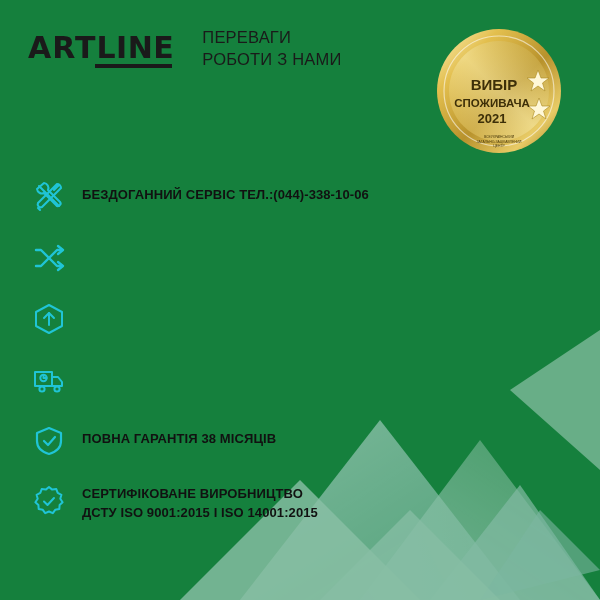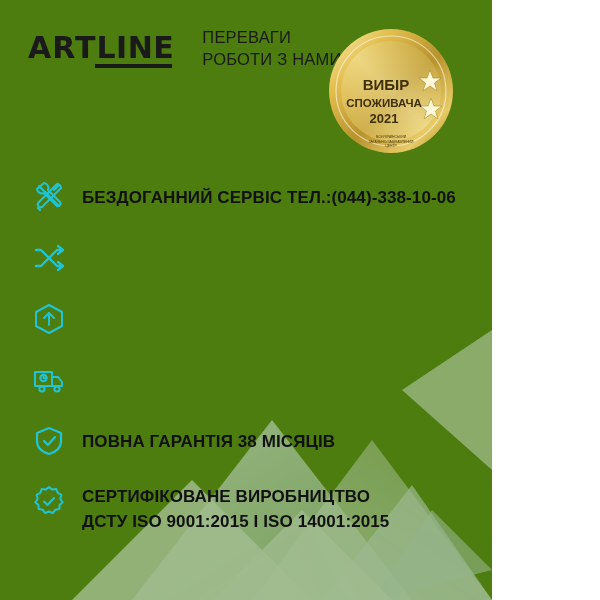--- a/index.html
+++ b/index.html
@@ -8,23 +8,23 @@
   }
   body {
     width: 600px;
     height: 600px;
     font-family: "Liberation Sans", sans-serif;
     background: #ffffff;
     overflow: hidden;
   }
   .page {
     position: relative;
-    width: 492px;
+    width: 600px;
     height: 600px;
-    background: #4d7c0f;
+    background: #15803d;
     overflow: hidden;
   }
   
   .bg-pattern {
     position: absolute;
     right: 0;
     bottom: 0;
     width: 420px;
     height: 330px;
     pointer-events: none;
@@ -94,21 +94,21 @@
     width: 38px;
     height: 38px;
     flex: 0 0 38px;
     margin-right: 14px;
     display: flex;
     align-items: center;
     justify-content: center;
     color: #20c4d6;
   }
   .feature .txt {
-    font-size: 17px;
+    font-size: 13px;
     font-weight: bold;
     color: #111111;
     line-height: 1.45;
     padding-top: 8px;
     letter-spacing: 0.1px;
     text-transform: uppercase;
   }
   .feature .txt.two-line {
     padding-top: 2px;
   }

